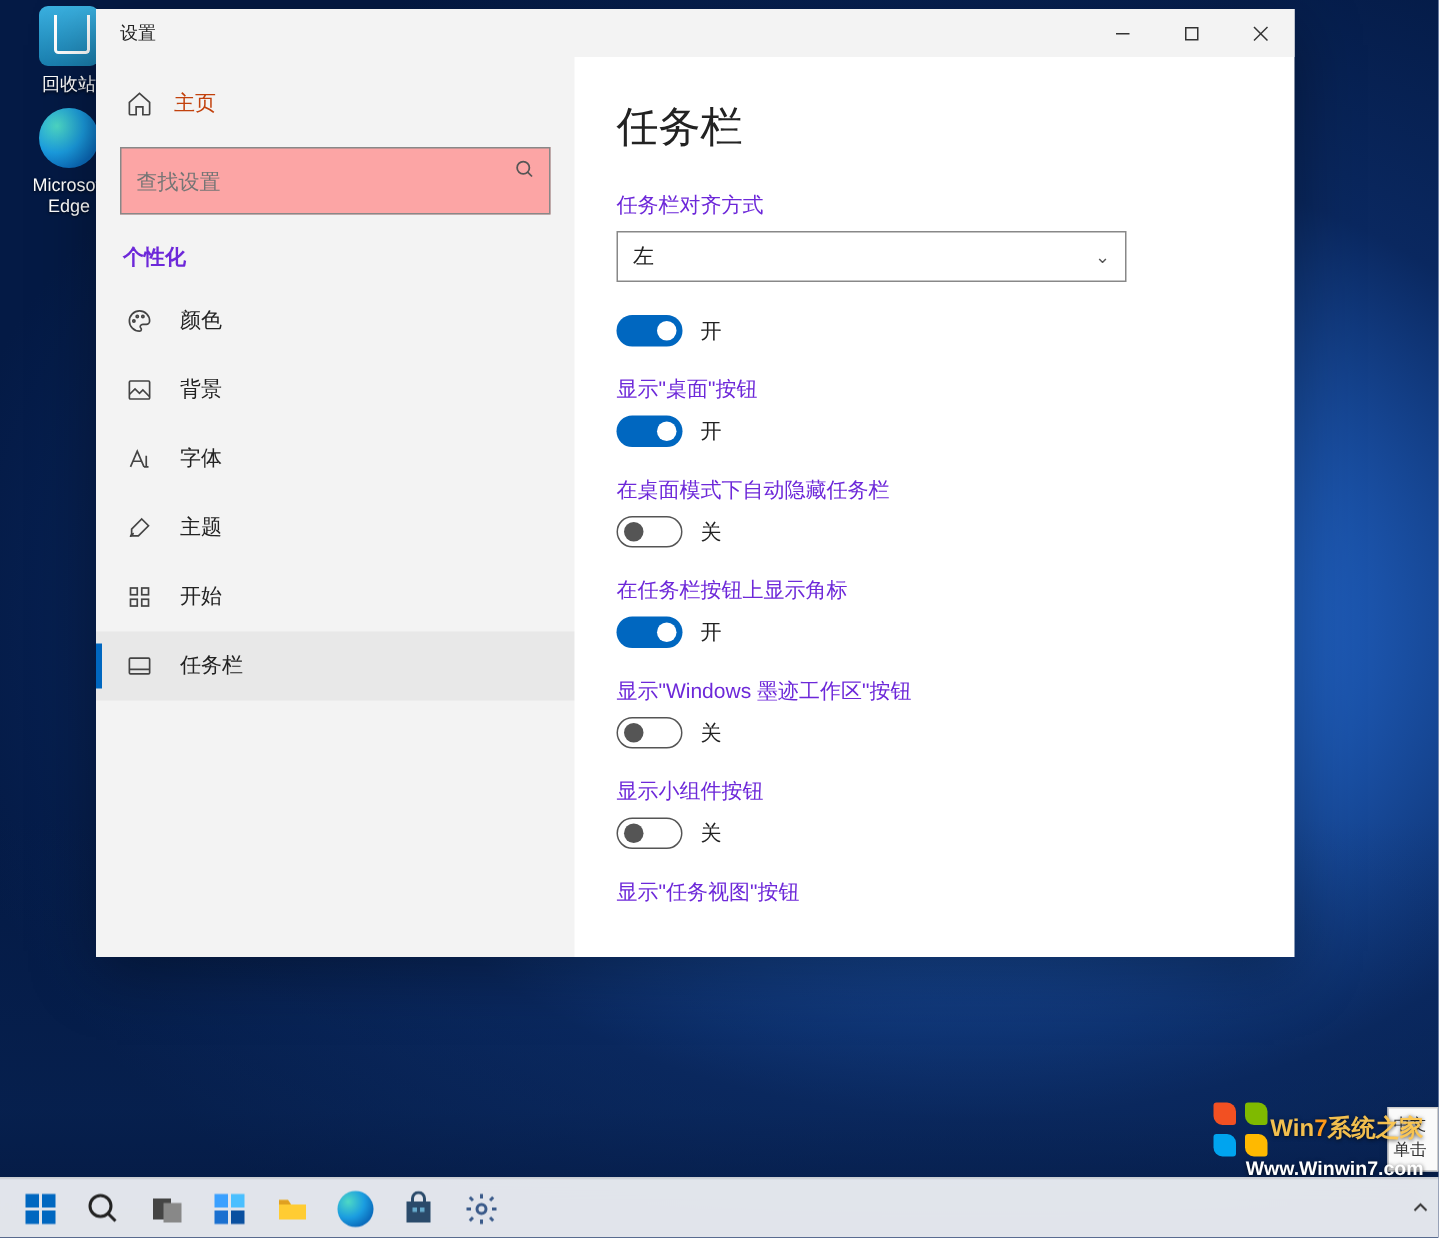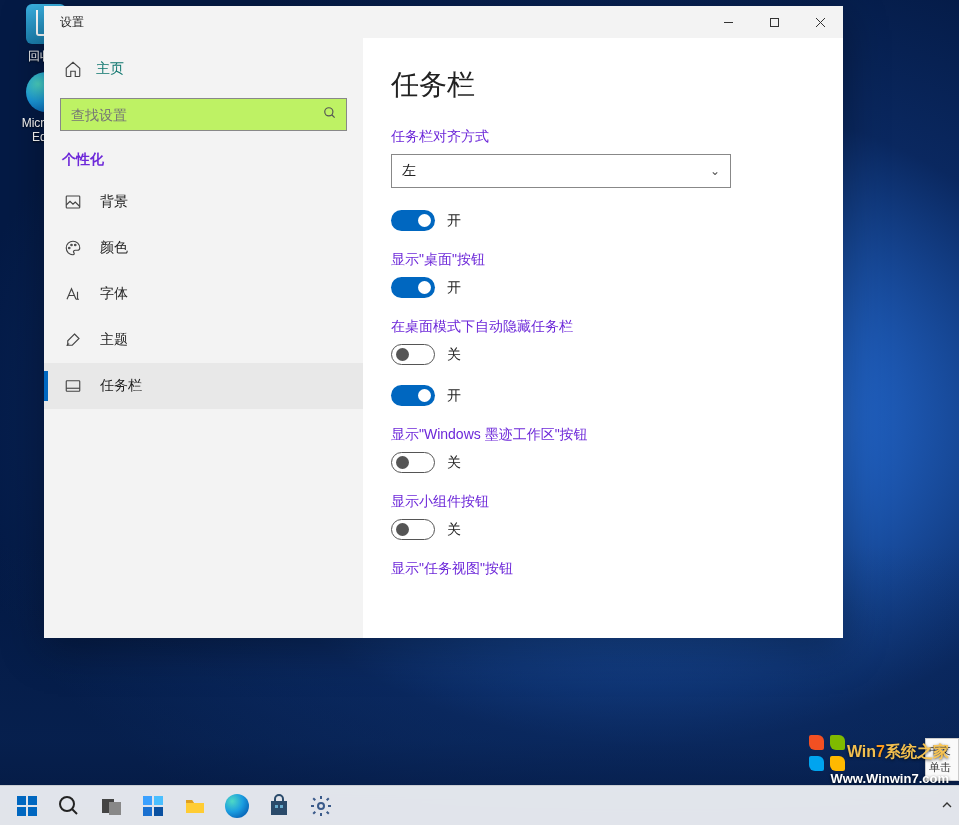--- a/index.html
+++ b/index.html
@@ -18,32 +18,32 @@
 
 .desktop-icon { position:absolute; width:76px; text-align:center; color:#fff; font-size:12px; text-shadow:0 1px 2px rgba(0,0,0,.8); }
 .desktop-icon .ico { width:40px; height:40px; margin:0 auto 4px; border-radius:4px; }
 .di-recycle { top:4px; left:8px; }
 .di-recycle .ico { background: linear-gradient(#3ab0e0,#1a80b0); border-radius:6px; position:relative; }
 .di-recycle .ico::after{content:"";position:absolute;left:10px;top:6px;width:20px;height:24px;border:2px solid #fff;border-radius:0 0 3px 3px;border-top:none;}
 .di-edge { top:72px; left:8px; }
 .di-edge .ico { background: radial-gradient(circle at 30% 30%, #4ed9c5 0%, #1b9de0 45%, #0b6cbc 75%); border-radius:50%; }
 
 
-.settings-window { position:absolute; left:44px; top:6px; width:799px; height:632px; background:#fff; display:flex; flex-direction:column; box-shadow:0 10px 40px rgba(0,0,0,.35); }
+.settings-window { position:absolute; left:64px; top:6px; width:799px; height:632px; background:#fff; display:flex; flex-direction:column; box-shadow:0 10px 40px rgba(0,0,0,.35); }
 .titlebar { height:32px; display:flex; align-items:center; background:#f3f3f3; }
 .titlebar-title { padding-left:16px; font-size:12px; color:#222; flex:1; }
 .winbtn { width:46px; height:32px; display:flex; align-items:center; justify-content:center; font-size:12px; color:#333; cursor:pointer;}
 .winbody { flex:1; display:flex; overflow:hidden; }
 
 
 .sidebar { width:319px; background:#f3f3f3; padding:12px 0; display:flex; flex-direction:column; }
 .side-home { display:flex; align-items:center; gap:14px; padding:10px 20px; cursor:pointer; }
-.side-home .lbl{font-size:14px;color:#0f766e;}
+.side-home .lbl{font-size:14px;color:#c2410c;}
 .searchwrap { margin:10px 16px 14px; position:relative; }
-.searchbox { width:100%; height:33px; border:1px solid #888; background:#bef264; font-size:14px; padding:0 36px 0 10px; color:#666; outline:none; }
+.searchbox { width:100%; height:45px; border:1px solid #888; background:#fca5a5; font-size:14px; padding:0 36px 0 10px; color:#666; outline:none; }
 .search-icon { position:absolute; right:10px; top:8px; color:#555; font-size:14px; }
 .side-section { padding:6px 18px 10px; font-size:14px; font-weight:600; color:#6d28d9; }
 .nav { flex:1; overflow:auto; }
 .nav-item { display:flex; align-items:center; gap:18px; padding:14px 20px; font-size:14px; color:#222; cursor:pointer; position:relative;}
 .nav-item.active{background:#e8e8e8;}
 .nav-item.active::before{content:"";position:absolute;left:0;top:8px;bottom:8px;width:4px;background:#0067c0;}
 .nav-icon{width:18px;height:18px;display:flex;align-items:center;justify-content:center;color:#444;}
 .nav-icon svg{width:18px;height:18px;stroke:#444;fill:none;stroke-width:1.5;}
 
 
@@ -133,54 +133,65 @@
         <span class="search-icon"><svg width="14" height="14" viewBox="0 0 24 24" fill="none" stroke="#555" stroke-width="2">
               <circle cx="10" cy="10" r="7"></circle>
               <line x1="20" y1="20" x2="15" y2="15"></line>
             </svg></span>
       </div>
       <div class="side-section">个性化</div>
       <div class="nav">
         <div class="nav-item">
           <span class="nav-icon">
               <svg viewBox="0 0 24 24">
-                <rect x="3" y="4" width="18" height="16" rx="1"></rect>
-                <path d="M3 16l5-5 4 4 3-3 6 6"></path>
-              </svg>
-            </span>
-          <span>背景</span>
-        </div>
-        <div class="nav-item">
-          <span class="nav-icon">
-              <svg viewBox="0 0 24 24">
                 <path d="M12 3a9 9 0 1 0 0 18c2 0 2-2 1-3s0-3 2-3h3a3 3 0 0 0 3-3 9 9 0 0 0-9-9z"></path>
                 <circle cx="7" cy="12" r="1"></circle>
                 <circle cx="10" cy="8" r="1"></circle>
                 <circle cx="15" cy="8" r="1"></circle>
               </svg>
             </span>
           <span>颜色</span>
         </div>
         <div class="nav-item">
           <span class="nav-icon">
               <svg viewBox="0 0 24 24">
+                <rect x="3" y="4" width="18" height="16" rx="1"></rect>
+                <path d="M3 16l5-5 4 4 3-3 6 6"></path>
+              </svg>
+            </span>
+          <span>背景</span>
+        </div>
+        <div class="nav-item">
+          <span class="nav-icon">
+              <svg viewBox="0 0 24 24">
                 <path d="M4 19l6-14 6 14M6 14h8"></path>
                 <path d="M18 9v10M16 19h4"></path>
               </svg>
             </span>
           <span>字体</span>
         </div>
         <div class="nav-item">
           <span class="nav-icon">
               <svg viewBox="0 0 24 24">
                 <path d="M14 4l6 6-9 9H5v-6z"></path>
                 <path d="M4 20c0-2 2-3 3-3"></path>
               </svg>
             </span>
           <span>主题</span>
+        </div>
+        <div class="nav-item">
+          <span class="nav-icon">
+              <svg viewBox="0 0 24 24">
+                <rect x="4" y="4" width="6" height="6"></rect>
+                <rect x="14" y="4" width="6" height="6"></rect>
+                <rect x="4" y="14" width="6" height="6"></rect>
+                <rect x="14" y="14" width="6" height="6"></rect>
+              </svg>
+            </span>
+          <span>开始</span>
         </div>
         <div class="nav-item active">
           <span class="nav-icon">
               <svg viewBox="0 0 24 24">
                 <rect x="3" y="5" width="18" height="14" rx="1"></rect>
                 <line x1="3" y1="15" x2="21" y2="15"></line>
               </svg>
             </span>
           <span>任务栏</span>
         </div>
@@ -217,20 +228,21 @@
           <div class="setting-row">
             <div class="setlabel">在桌面模式下自动隐藏任务栏</div>
             <div class="toggle-row">
               <div class="toggle off">
                 <div class="knob"></div>
               </div>
               <span class="togtext">关</span>
             </div>
           </div>
           <div class="setting-row">
+            <div class="setlabel">在任务栏按钮上显示角标</div>
             <div class="toggle-row">
               <div class="toggle on">
                 <div class="knob"></div>
               </div>
               <span class="togtext">开</span>
             </div>
           </div>
           <div class="setting-row">
             <div class="setlabel">显示"Windows 墨迹工作区"按钮</div>
             <div class="toggle-row">

